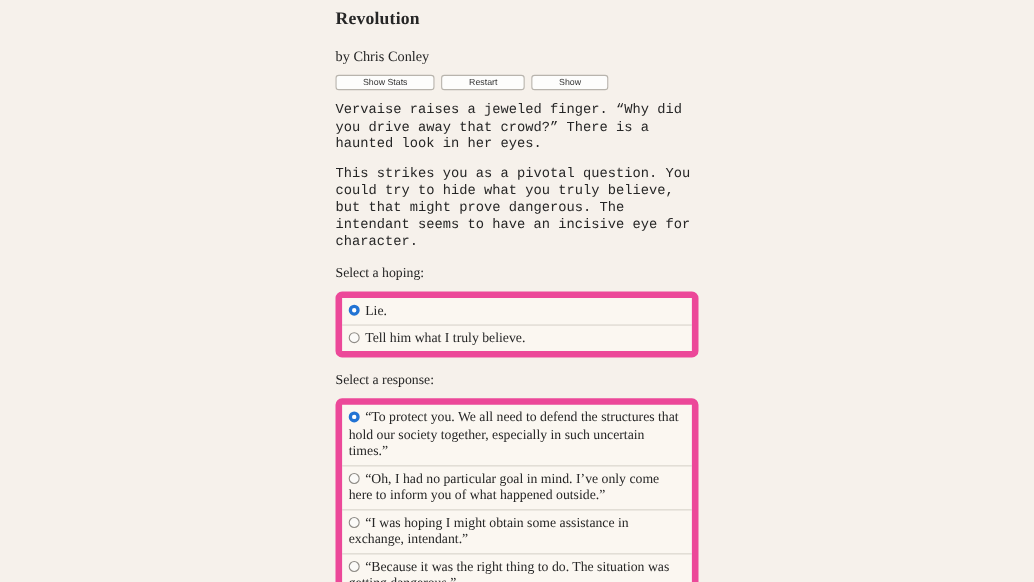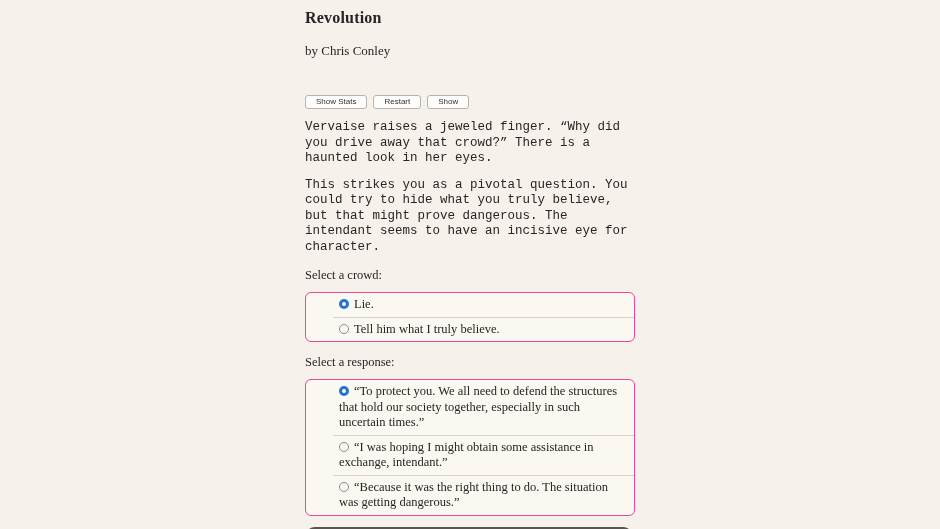--- a/index.html
+++ b/index.html
@@ -29,42 +29,40 @@
     display: flex;
     gap: 6px;
   }
   .toolbar button {
     font-family: "Liberation Sans", sans-serif;
     font-size: 8px;
     color: #333;
     background: #fdfdfc;
     border: 1px solid #b8b4ad;
     border-radius: 3px;
-    padding: 2px 10px;
+    padding: 2px 24px;
     line-height: 1;
     cursor: pointer;
-    margin-top: 27px;
   }
   .story p {
     font-size: 12.5px;
     line-height: 15.5px;
     margin-top: 11px;
     width: 328px;
     font-family: Liberation Mono, monospace;
   }
   .choice-label {
     font-size: 12.5px;
     margin-top: 13px;
   }
   .choice-group {
     margin-top: 9px;
     background: #fbf7f1;
-    border: 1px solid #ec4899;
+    border: 6px solid #ec4899;
     border-radius: 6px;
-    padding-left: 27px;
   }
   .choice-row {
     padding: 4px 8px 4px 6px;
     border-bottom: 1px solid #d8d3cb;
     font-size: 12.5px;
     line-height: 15.5px;
     cursor: pointer;
   }
   .choice-row:last-child { border-bottom: none; }
   .radio {
@@ -109,36 +107,39 @@
     <button>Show Stats</button>
     <button>Restart</button>
     <button>Show</button>
   </div>
 
   <div class="story">
     <p>Vervaise raises a jeweled finger. “Why did you drive away that crowd?” There is a haunted look in her eyes.</p>
     <p>This strikes you as a pivotal question. You could try to hide what you truly believe, but that might prove dangerous. The intendant seems to have an incisive eye for character.</p>
   </div>
 
-  <div class="choice-label">Select a crowd:</div>
+  <div class="choice-label">Select a hoping:</div>
   <div class="choice-group">
     <div class="choice-row">
       <span class="radio checked"></span><span>Lie.</span>
     </div>
     <div class="choice-row">
       <span class="radio"></span><span>Tell him what I truly believe.</span>
     </div>
   </div>
 
   <div class="choice-label">Select a response:</div>
   <div class="choice-group">
     <div class="choice-row">
       <span class="radio checked"></span><span>“To protect you. We all need to defend the structures that hold our society together, especially in such uncertain times.”</span>
     </div>
     <div class="choice-row">
+      <span class="radio"></span><span>“Oh, I had no particular goal in mind. I’ve only come here to inform you of what happened outside.”</span>
+    </div>
+    <div class="choice-row">
       <span class="radio"></span><span>“I was hoping I might obtain some assistance in exchange, intendant.”</span>
     </div>
     <div class="choice-row">
       <span class="radio"></span><span>“Because it was the right thing to do. The situation was getting dangerous.”</span>
     </div>
   </div>
 
   <button class="next-button">Next</button>
 
 </div>

